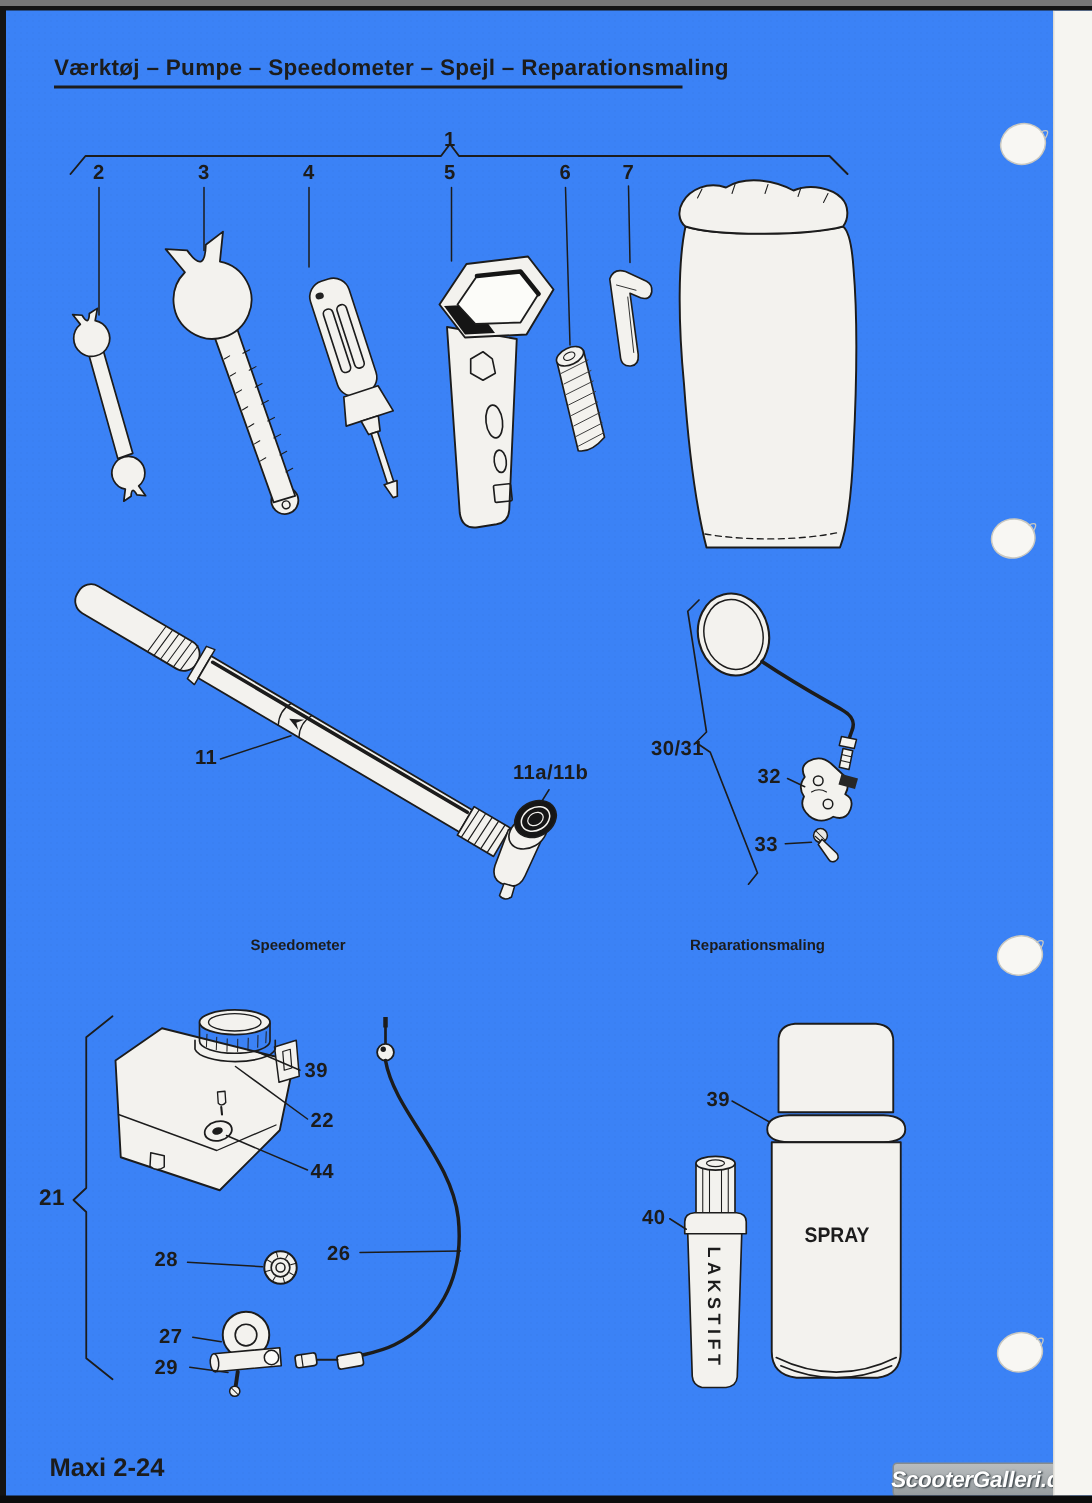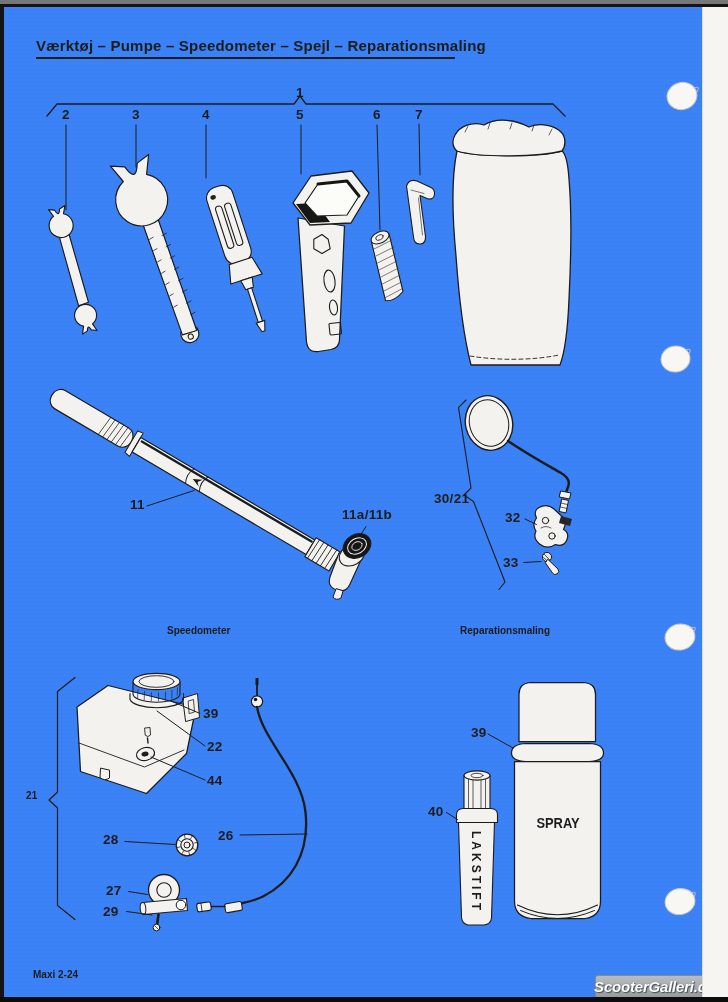--- a/index.html
+++ b/index.html
@@ -19,22 +19,22 @@
   .edge-bottom{position:absolute;left:0;top:993px;width:100%;height:9px;background:#0c0c0c;}
   .edge-right{position:absolute;left:702px;top:3px;width:26px;height:990px;
     background:#f6f5f1;border-left:1px solid #dcdbd5;}
   .page-title{
     position:absolute;left:36px;top:33px;font-size:15px;font-weight:bold;
     letter-spacing:.2px;white-space:nowrap;
   }
   .title-rule{position:absolute;left:36px;top:53px;width:419px;height:1.5px;background:#1c1c1c;}
   .heading{position:absolute;font-size:10px;font-weight:bold;white-space:nowrap;}
   .callout{position:absolute;font-size:13.5px;font-weight:bold;letter-spacing:.3px;white-space:nowrap;}
-  .callout.big{font-size:10px;}
-  .footer-ref{position:absolute;left:33px;top:965px;font-size:10px;font-weight:bold;}
+  .callout.big{font-size:15px;}
+  .footer-ref{position:absolute;left:33px;top:965px;font-size:17px;font-weight:bold;}
   .watermark{
     position:absolute;left:595px;top:971px;width:117px;height:21px;
     background:linear-gradient(180deg,#b8bcbe,#969c9f);
     border:1px solid #858b8e;border-radius:3px;
     display:flex;align-items:center;justify-content:center;
     font-size:15px;font-weight:bold;font-style:italic;color:#ffffff;
     text-shadow:1px 1px 1px #454d52, 0 0 1px #5a6266;
     letter-spacing:-.2px;
   }
   .spray-label{
@@ -256,21 +256,21 @@
   <div class="callout" style="left:62px;top:103px">2</div>
   <div class="callout" style="left:132px;top:103px">3</div>
   <div class="callout" style="left:202px;top:103px">4</div>
   <div class="callout" style="left:296px;top:103px">5</div>
   <div class="callout" style="left:373px;top:103px">6</div>
   <div class="callout" style="left:415px;top:103px">7</div>
 
   <div class="callout" style="left:130px;top:493px">11</div>
   <div class="callout" style="left:342px;top:503px">11a/11b</div>
 
-  <div class="callout" style="left:434px;top:487px">30/21</div>
+  <div class="callout" style="left:434px;top:487px">30/31</div>
   <div class="callout" style="left:505px;top:506px">32</div>
   <div class="callout" style="left:503px;top:551px">33</div>
 
   <div class="heading" style="left:167px;top:621px">Speedometer</div>
   <div class="heading" style="left:460px;top:621px">Reparationsmaling</div>
 
   <div class="callout big" style="left:26px;top:786px">21</div>
   <div class="callout" style="left:207px;top:735px">22</div>
   <div class="callout" style="left:203px;top:702px">39</div>
   <div class="callout" style="left:207px;top:769px">44</div>

